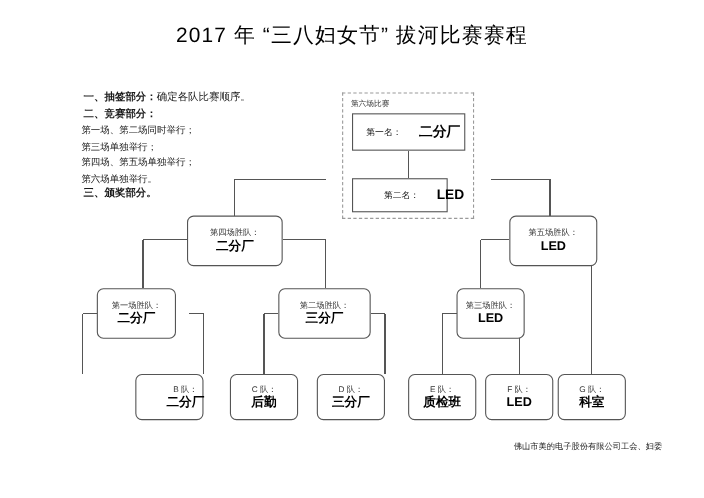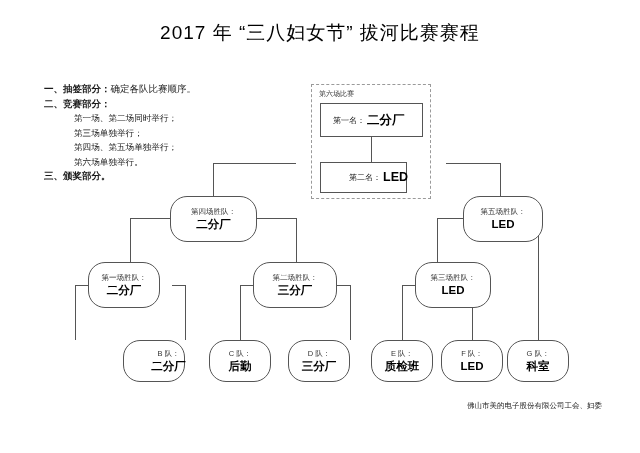--- a/index.html
+++ b/index.html
@@ -46,20 +46,21 @@
   }
   .proc-line {
     font-size: 9px;
     line-height: 14.5px;
     color: #1a1a1a;
     white-space: nowrap;
   }
   .proc-line.lead {
     font-weight: bold;
     font-size: 9.5px;
+    margin-left: 32px;
   }
   .proc-line.sub {
     padding-left: 30px;
     font-size: 8.6px;
   }
   .proc-line .lbl { font-weight: bold; }
   .proc-line .val { font-weight: normal; }
 
   
   #wires {
@@ -74,21 +75,21 @@
   .node {
     position: absolute;
     box-sizing: border-box;
     border: 1px solid #555;
     background: #fff;
     display: flex;
     flex-direction: column;
     justify-content: center;
     align-items: center;
   }
-  .node.round { border-radius: 17px; }
+  .node.round { border-radius: 6px; }
   .node.sq    { border-radius: 0; }
 
   .node .cap {
     font-size: 7.5px;
     color: #333;
     line-height: 11px;
     white-space: nowrap;
   }
   .node .nm {
     font-size: 11.5px;
@@ -96,21 +97,21 @@
     color: #000;
     line-height: 15px;
     white-space: nowrap;
   }
 
   
   .node.rank {
     flex-direction: row;
     justify-content: flex-start;
     padding-left: 12px;
-    gap: 2px;
+    gap: 16px;
   }
   .node.rank .cap { font-size: 8px; color: #111; }
   .node.rank .nm  { font-size: 12.5px; }
 
   
   .node.leaf .cap { font-size: 7.5px; }
   .node.leaf .nm  { font-size: 11.5px; }
 
   
   .group-dash {
@@ -253,21 +254,21 @@
   <div class="node round" style="left:88px; top:262px; width:72px; height:46px;">
     <span class="cap">第一场胜队：</span>
     <span class="nm">二分厂</span>
   </div>
 
   <div class="node round" style="left:253px; top:262px; width:84px; height:46px;">
     <span class="cap">第二场胜队：</span>
     <span class="nm">三分厂</span>
   </div>
 
-  <div class="node round" style="left:415px; top:262px; width:76px; height:46px;">
+  <div class="node round" style="left:415px; top:262px; width:62px; height:46px;">
     <span class="cap">第三场胜队：</span>
     <span class="nm">LED</span>
   </div>
 
 
   <div class="node round leaf" style="left:123px; top:340px; width:62px; height:42px;padding-left:29px;">
     <span class="cap">B 队：</span>
     <span class="nm">二分厂</span>
   </div>
 

